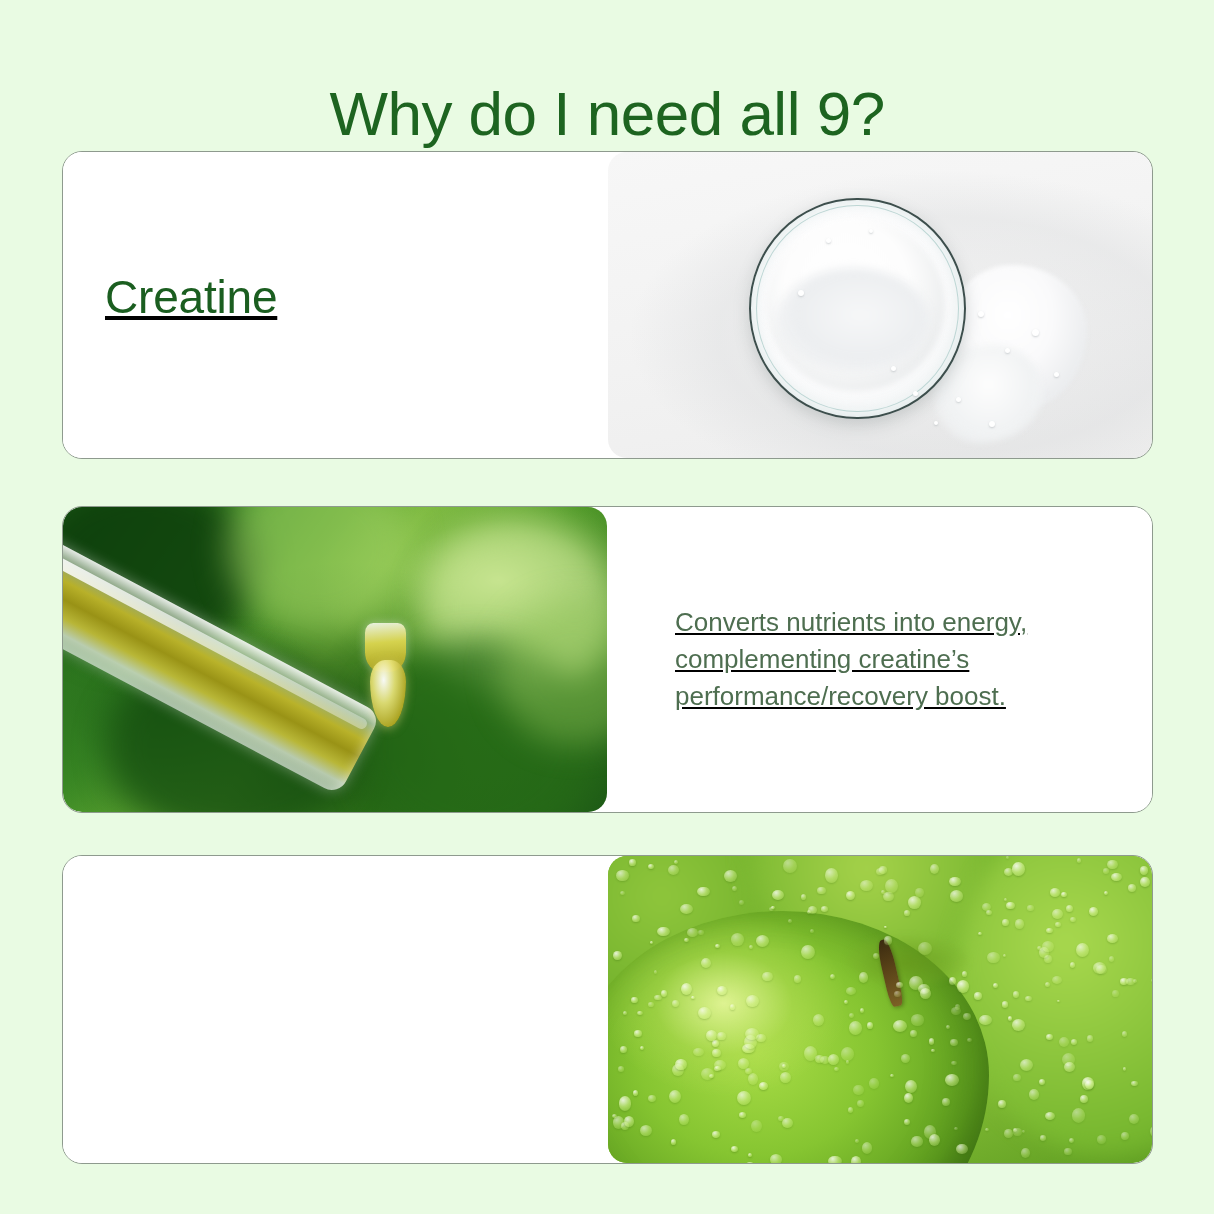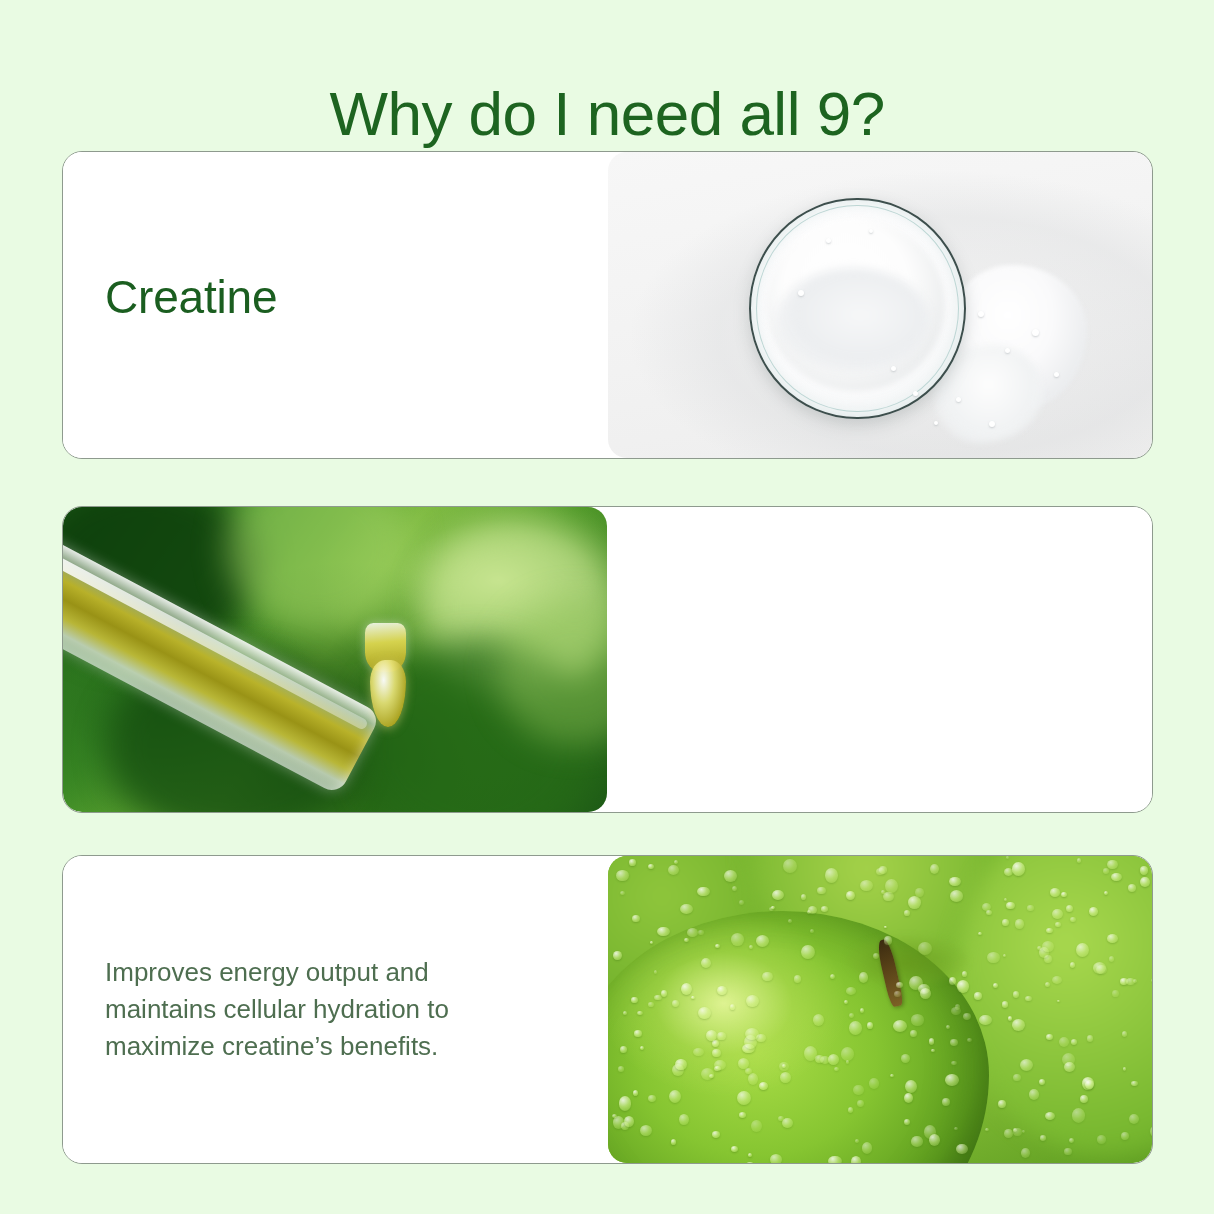--- a/index.html
+++ b/index.html
@@ -37,20 +37,21 @@
 
   
   .card {
     position: absolute;
     box-sizing: border-box;
     background: #ffffff;
     border: 1.4px solid #8e9a8e;
     border-radius: 20px;
     overflow: hidden;
     display: flex;
+    text-decoration: underline;
   }
   .card.reverse { flex-direction: row-reverse; }
 
   .card-1 { left: 62px; top: 151px;  width: 1091px; height: 308px; }
   .card-2 { left: 62px; top: 506px;  width: 1091px; height: 307px; }
   .card-3 { left: 62px; top: 855px;  width: 1091px; height: 309px; }
 
   .card-text {
     flex: 0 0 545px;
     box-sizing: border-box;
@@ -292,41 +293,41 @@
       <div class="pm-grain" style="left:56%;top:78%;width:5px;height:5px;"></div>
       <div class="pm-grain" style="left:40%;top:28%;width:5px;height:5px;"></div>
       <div class="pm-grain" style="left:48%;top:25%;width:4px;height:4px;"></div>
       <div class="pm-grain" style="left:35%;top:45%;width:6px;height:6px;"></div>
       <div class="pm-grain" style="left:52%;top:70%;width:5px;height:5px;"></div>
     </div>
   </div>
 
   <div class="card card-2 reverse">
     <div class="card-text">
+      <div class="card-body">Converts nutrients into energy,
+complementing creatine’s
+performance/recovery boost.</div>
     </div>
     <div class="card-media media-dropper">
       <div class="leaf-blur lb1"></div>
       <div class="leaf-blur lb2"></div>
       <div class="leaf-blur lb3"></div>
       <div class="leaf-blur lb4"></div>
       <div class="leaf-blur lb5"></div>
       <div class="leaf-blur lb6"></div>
       <div class="pipette">
         <div class="pipette-glass-hi"></div>
       </div>
       <div class="pipette-tip"></div>
       <div class="oil-drop"></div>
     </div>
   </div>
 
   <div class="card card-3">
     <div class="card-text">
-      <div class="card-body">Improves energy output and
-maintains cellular hydration to
-maximize creatine’s benefits.</div>
     </div>
     <div class="card-media media-apple">
       <div class="apple-back ab-left"></div>
       <div class="apple-back ab-mid"></div>
       <div class="apple-back ab-right"></div>
       <div class="apple-main"></div>
       <div class="apple-dimple"></div>
       <div class="apple-stem"></div>
       <div id="apple-drops">
           <div class="drop" style="left:94.58%;top:68.84%;width:3.8px;height:3.7px;opacity:0.63;"></div>

